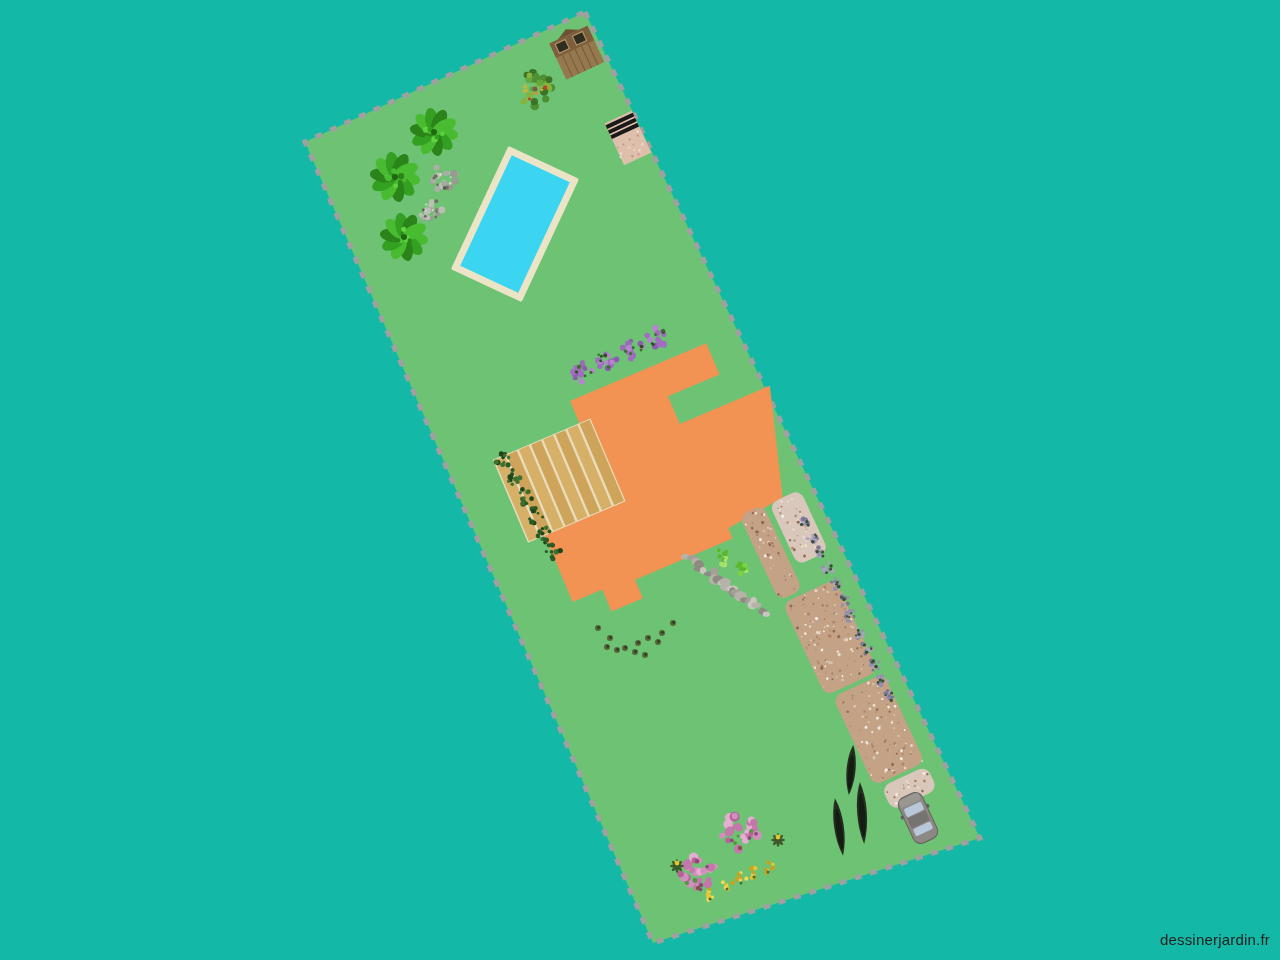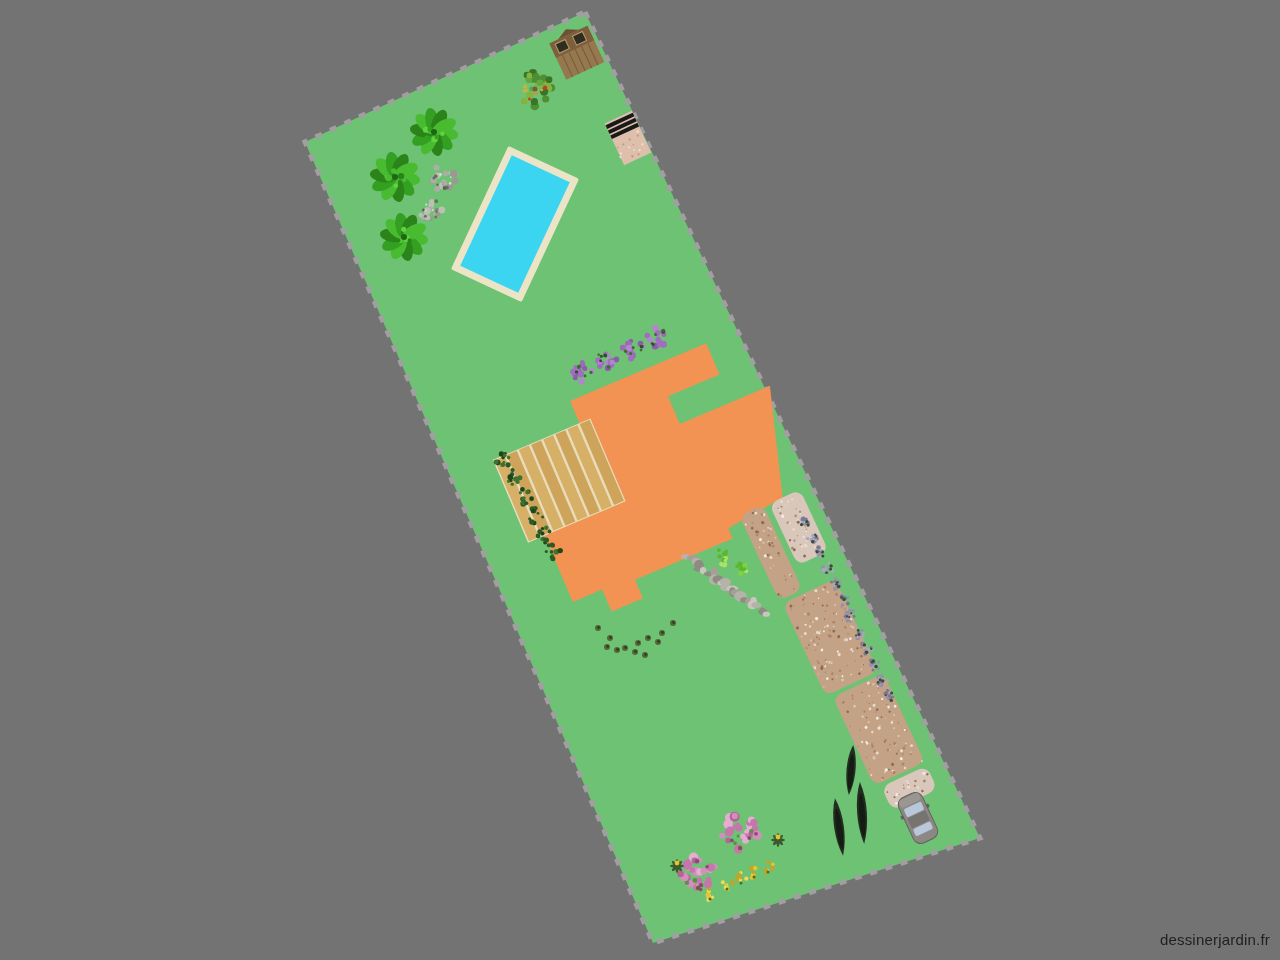--- a/index.html
+++ b/index.html
@@ -1,16 +1,16 @@
 <!DOCTYPE html>
 <html><head>
 <meta charset="utf-8">
 <style>
   html,body{margin:0;padding:0;background:#ffffff;}
-  .stage{position:relative;width:1280px;height:960px;background:#737373;overflow:hidden;
+  .stage{position:relative;width:1280px;height:960px;background:#14b8a6;overflow:hidden;
          font-family:"Liberation Sans",sans-serif;}
   .stage svg{position:absolute;left:0;top:0;}
   .watermark{position:absolute;right:10px;bottom:12px;font-size:15px;color:#1f1f1f;
              letter-spacing:0.2px;}
 </style>
 </head>
 <body>
 
 <div class="stage">
   <svg id="plan-svg" width="1280" height="960" viewBox="0 0 1280 960">

